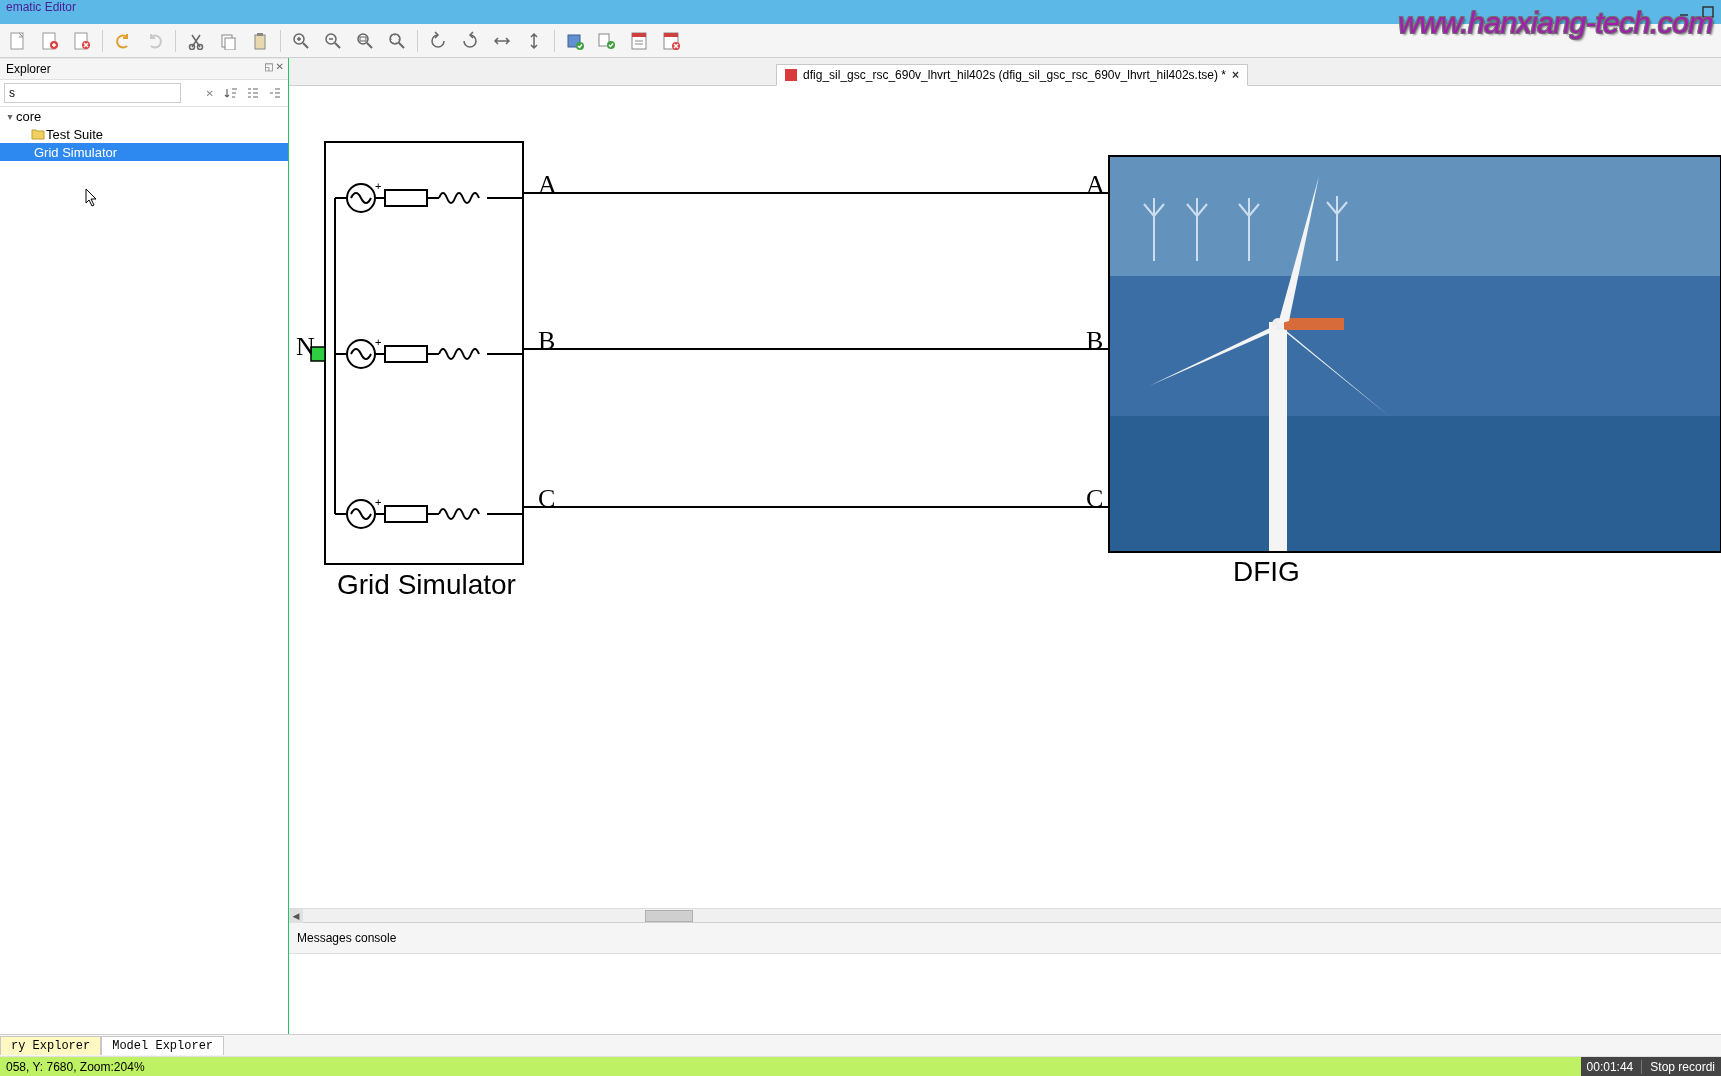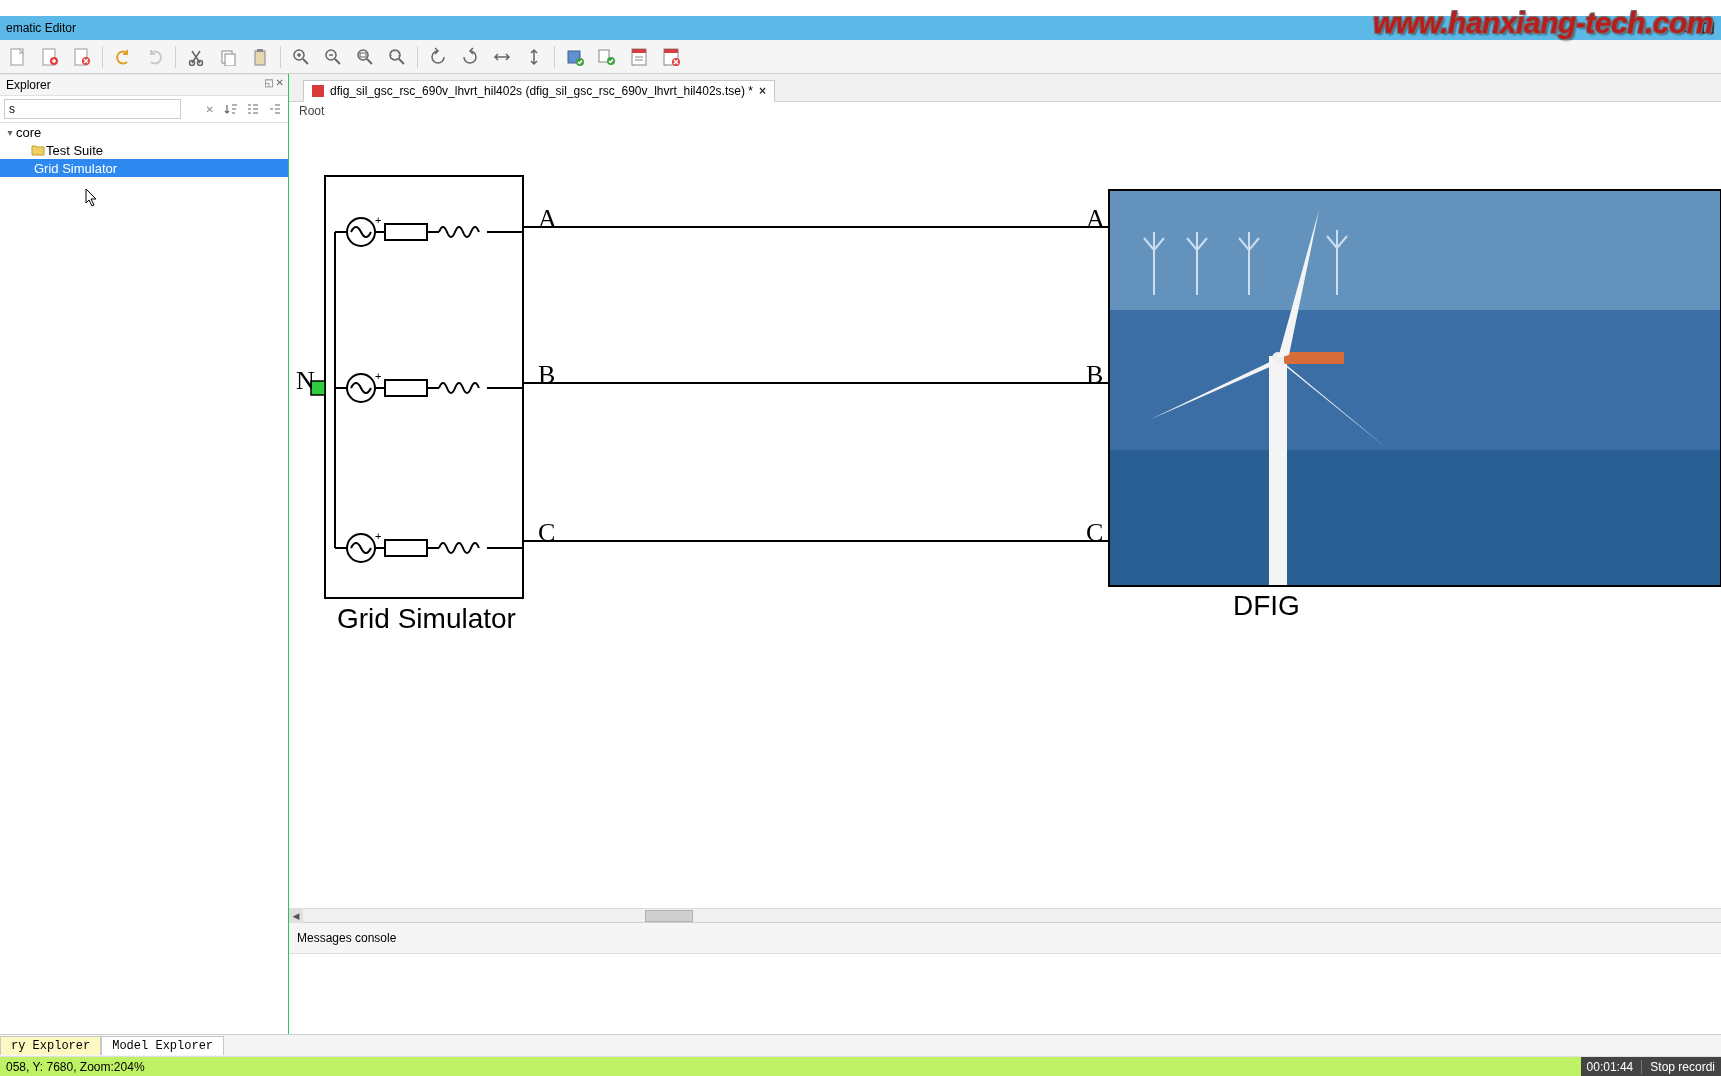--- a/index.html
+++ b/index.html
@@ -1,22 +1,22 @@
 <!DOCTYPE html>
 <html><head>
 <meta charset="utf-8">
 <style>
   * { box-sizing: border-box; margin: 0; padding: 0; font-family: "Segoe UI", Tahoma, sans-serif; }
   html, body { width: 100%; height: 100%; overflow: hidden; background: #f0f0f0; }
   .window { display: flex; flex-direction: column; width: 1721px; height: 1076px; background: #fff; position: relative; }
   
-  .titlebar { height: 24px; background: #5cb8e6; display: flex; align-items: center; padding: 0 6px; font-size: 12px; color: #000000; position: relative; margin-top: 16px; }
+  .titlebar { height: 24px; background: #5cb8e6; display: flex; align-items: flex-start; padding: 0 6px; font-size: 12px; color: #4c1d95; position: relative; }
   .title-controls { position: absolute; right: 6px; top: 0; display: flex; gap: 10px; align-items: center; height: 100%; }
   .title-controls span { width: 14px; height: 14px; display: inline-flex; align-items: center; justify-content: center; cursor: pointer; }
-  .watermark { position: absolute; right: 8px; top: 6px; font-size: 30px; font-weight: 700; color: #b91c1c; text-shadow: -1px -1px 0 #707070, 1px -1px 0 #707070, -1px 1px 0 #707070, 1px 1px 0 #707070, 2px 2px 2px rgba(0,0,0,.4); font-style: italic; letter-spacing: -0.5px; z-index: 50; pointer-events: none; white-space: nowrap; }
+  .watermark { position: absolute; right: 8px; top: 6px; font-size: 30px; font-weight: 400; color: #a21caf; text-shadow: -1px -1px 0 #707070, 1px -1px 0 #707070, -1px 1px 0 #707070, 1px 1px 0 #707070, 2px 2px 2px rgba(0,0,0,.4); font-style: italic; letter-spacing: -0.5px; z-index: 50; pointer-events: none; white-space: nowrap; }
   
   .menubar { height: 24px; background: #f5f5f5; display: flex; align-items: center; padding: 0 4px; font-size: 13px; border-bottom: 1px solid #e0e0e0; }
   .menubar span { padding: 2px 8px; cursor: pointer; }
   .menubar span u { text-decoration: underline; }
   
   .toolbar { height: 34px; background: #f5f5f5; display: flex; align-items: center; padding: 2px 4px; gap: 4px; border-bottom: 1px solid #d0d0d0; }
   .tool-btn { width: 28px; height: 28px; display: flex; align-items: center; justify-content: center; border-radius: 2px; cursor: pointer; }
   .tool-sep { width: 1px; height: 22px; background: #d0d0d0; margin: 0 2px; }
   
   .body { flex: 1; display: flex; min-height: 0; }
@@ -31,21 +31,21 @@
   .sr-btn { width: 18px; height: 18px; display: flex; align-items: center; justify-content: center; cursor: pointer; }
   .tree { flex: 1; overflow: auto; font-size: 13px; }
   .tree-row { display: flex; align-items: center; height: 18px; padding-left: 4px; cursor: pointer; white-space: nowrap; }
   .tree-row.selected { background: #2d89ef; color: #fff; }
   .tree-toggle { width: 12px; display: inline-block; text-align: center; font-size: 10px; color: #666; }
   .tree-icon { width: 16px; display: inline-flex; align-items: center; justify-content: center; }
   .indent-1 { padding-left: 30px; }
   .indent-2 { padding-left: 34px; }
   
   .main { flex: 1; display: flex; flex-direction: column; min-width: 0; }
-  .tabbar { height: 28px; background: #f0f0f0; display: flex; align-items: end; padding-left: 14px; border-bottom: 1px solid #d0d0d0; }
+  .tabbar { height: 28px; background: #f0f0f0; display: flex; align-items: end; padding-left: 14px; border-bottom: 1px solid #d0d0d0; justify-content: center; }
   .tab { background: #fff; border: 1px solid #c8c8c8; border-bottom: 1px solid #fff; height: 22px; display: flex; align-items: center; padding: 0 8px; font-family: "Consolas","Courier New",monospace; font-size: 12px; gap: 6px; position: relative; top: 1px; }
   .tab .tab-icon { width: 12px; height: 12px; background: #d83b3b; display: inline-block; }
   .tab .close { font-size: 12px; cursor: pointer; font-weight: bold; color: #333; }
   .breadcrumb { height: 18px; padding: 2px 10px; font-family: "Consolas","Courier New",monospace; font-size: 12px; color: #444; background: #fff; }
   .canvas-wrap { flex: 1; position: relative; overflow: hidden; background: #fff; }
   .canvas { position: absolute; inset: 0; }
   .hscroll { height: 14px; background: #f0f0f0; border-top: 1px solid #ddd; position: relative; }
   .hscroll .left-arrow { position: absolute; left: 0; top: 0; width: 14px; height: 14px; background: #e0e0e0; display: flex; align-items: center; justify-content: center; font-size: 9px; color: #555; cursor: pointer; }
   .hscroll .thumb { position: absolute; left: 356px; top: 1px; width: 48px; height: 12px; background: #cfcfcf; border: 1px solid #b0b0b0; cursor: pointer; }
   
@@ -277,23 +277,20 @@
       </div>
     </div>
 
     <div class="main">
       <div class="tabbar">
         <div class="tab">
           <span class="tab-icon"></span>
           <span>dfig_sil_gsc_rsc_690v_lhvrt_hil402s (dfig_sil_gsc_rsc_690v_lhvrt_hil402s.tse) *</span>
           <span class="close">×</span>
         </div>
-      </div>
-      <div class="breadcrumb">
-        <span>Root</span>
       </div>
       <div class="canvas-wrap">
         <svg class="canvas" viewBox="0 0 1432 580" preserveAspectRatio="none">
 
           <rect x="36" y="56" width="198" height="422" fill="none" stroke="#000" stroke-width="2"></rect>
 
           <g stroke="#000" stroke-width="2" fill="none">
 
             <line x1="46" y1="112" x2="46" y2="268"></line>
             <line x1="46" y1="112" x2="58" y2="112"></line>

